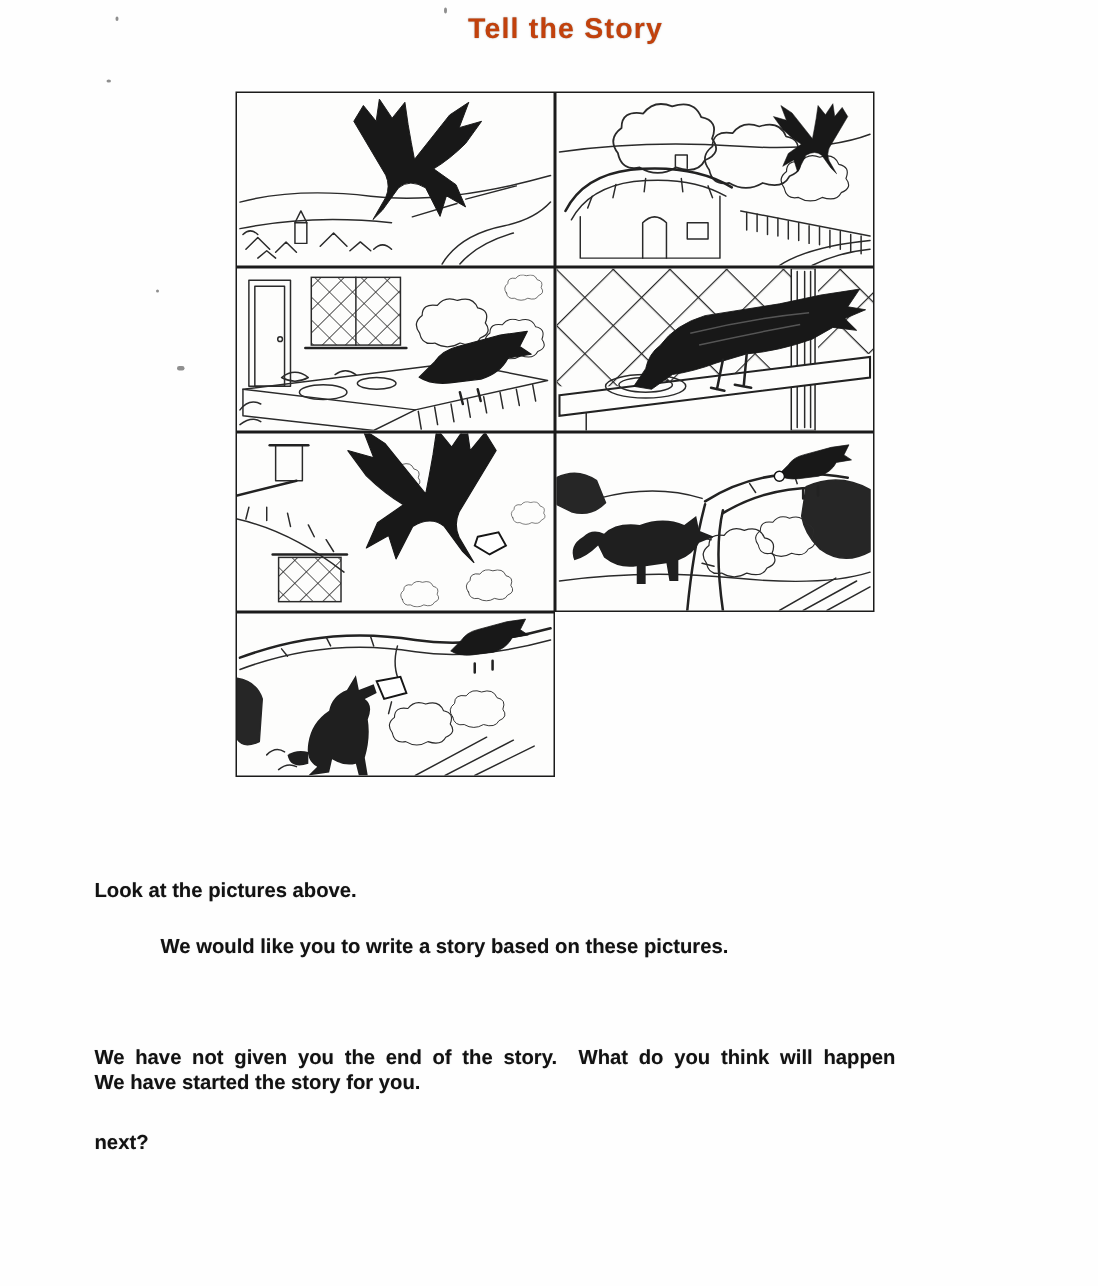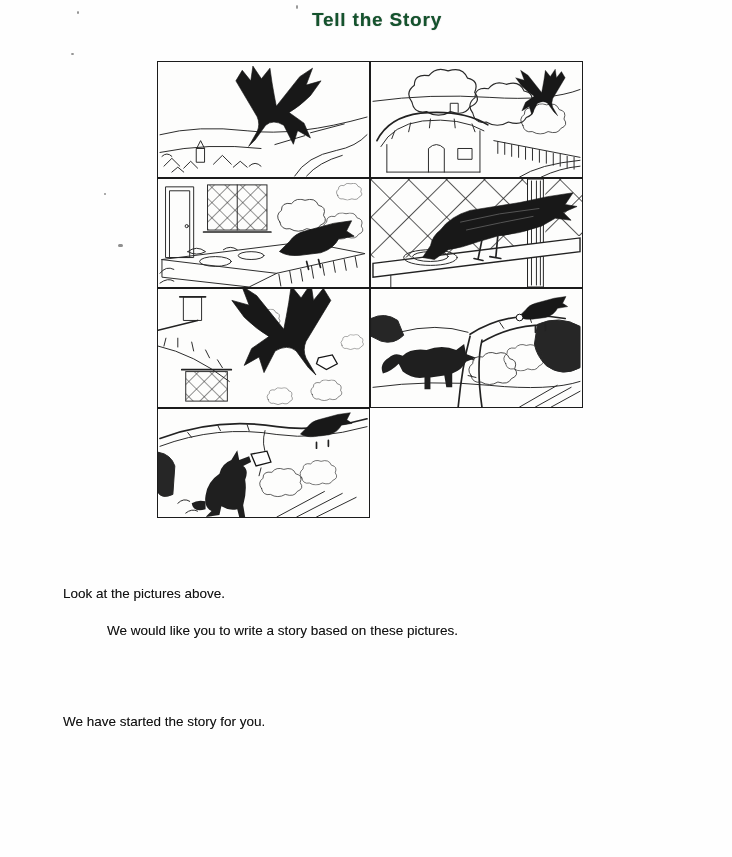--- a/index.html
+++ b/index.html
@@ -1,39 +1,39 @@
 <!DOCTYPE html>
 <html><head>
 <meta charset="utf-8">
 <style>
   html,body{margin:0;padding:0;background:#e8e8e8;}
   .page{position:relative;width:732px;height:857px;background:#fefefe;overflow:hidden;
         font-family:"Liberation Sans",sans-serif;color:#151515;}
   
   .title{position:absolute;top:9px;left:0;width:100%;box-sizing:border-box;padding-left:22px;
-         text-align:center;font-size:19px;font-weight:bold;letter-spacing:.8px;color:#14532d;
+         text-align:center;font-size:19px;font-weight:bold;letter-spacing:.8px;color:#c2410c;
          text-shadow:0 0 1px rgba(70,70,70,.55);}
   
   .grid{position:absolute;left:157px;top:61px;width:426px;height:457px;}
   .panel{position:absolute;background:#fdfdfc;border:1.6px solid #1b1b1b;box-sizing:border-box;}
   .panel svg{display:block;width:100%;height:100%;}
   #p1{left:0;top:0;width:213px;height:117px;}
   #p2{left:213px;top:0;width:213px;height:117px;}
   #p3{left:0;top:117px;width:213px;height:110px;}
   #p4{left:213px;top:117px;width:213px;height:110px;}
   #p5{left:0;top:227px;width:213px;height:120px;}
   #p6{left:213px;top:227px;width:213px;height:120px;}
   #p7{left:0;top:347px;width:213px;height:110px;}
   
   .ln{fill:none;stroke:#2a2a2a;stroke-width:1;stroke-linecap:round;stroke-linejoin:round;}
   .ln2{fill:none;stroke:#222;stroke-width:1.7;stroke-linecap:round;stroke-linejoin:round;}
   .ink{fill:#181818;stroke:#181818;stroke-width:.6;stroke-linejoin:round;}
   .dark{fill:#262626;stroke:#262626;stroke-linejoin:round;}
   
-  .instr{position:absolute;left:63px;font-size:13.5px;font-weight:normal;color:#121212;
+  .instr{position:absolute;left:63px;font-size:13.5px;font-weight:bold;color:#121212;
          white-space:pre-wrap;line-height:19px;text-shadow:0 0 .6px rgba(0,0,0,.35);}
   #ln1{top:584px;} #ln2{top:621px;margin-left:44px;} #ln3{top:657px;width:620px;} #ln4{top:712px;text-align:center;}
   .stretch{word-spacing:3.4px;}
   
   .starter{position:absolute;left:63px;top:826px;font-size:12.8px;font-style:italic;
            color:#3d3d3d;letter-spacing:-.1px;white-space:nowrap;}
   .starter .dots{letter-spacing:.6px;color:#4a4a4a;}
   
   .speck{position:absolute;background:#8f8f8f;border-radius:50%;}
 </style>
@@ -233,20 +233,22 @@
           <path d="M48,102 Q36,106 34,96 Q40,92 48,94 Z" fill="#1f1f1f"></path>
         </g>
         <path class="ln" d="M20,96 q6,-6 12,-2 M28,106 q6,-5 12,-2"></path>
       </svg>
     </div>
   </div>
 
   <div class="instr" id="ln1">Look at the pictures above.</div>
   <div class="instr" id="ln2">We would like you to write a story based on these pictures.</div>
   <div class="instr" id="ln3">
+    <div class="stretch">We have not given you the end of the story.  What do you think will happen</div>
+    <div>next?</div>
   </div>
   <div class="instr" id="ln4">We have started the story for you.</div>
 
 
   <div class="speck" style="left:77px;top:11px;width:2px;height:3px;"></div>
   <div class="speck" style="left:71px;top:53px;width:3px;height:2px;"></div>
   <div class="speck" style="left:104px;top:193px;width:2px;height:2px;"></div>
   <div class="speck" style="left:118px;top:244px;width:5px;height:3px;border-radius:2px;"></div>
   <div class="speck" style="left:296px;top:5px;width:2px;height:4px;"></div>
 </div>

